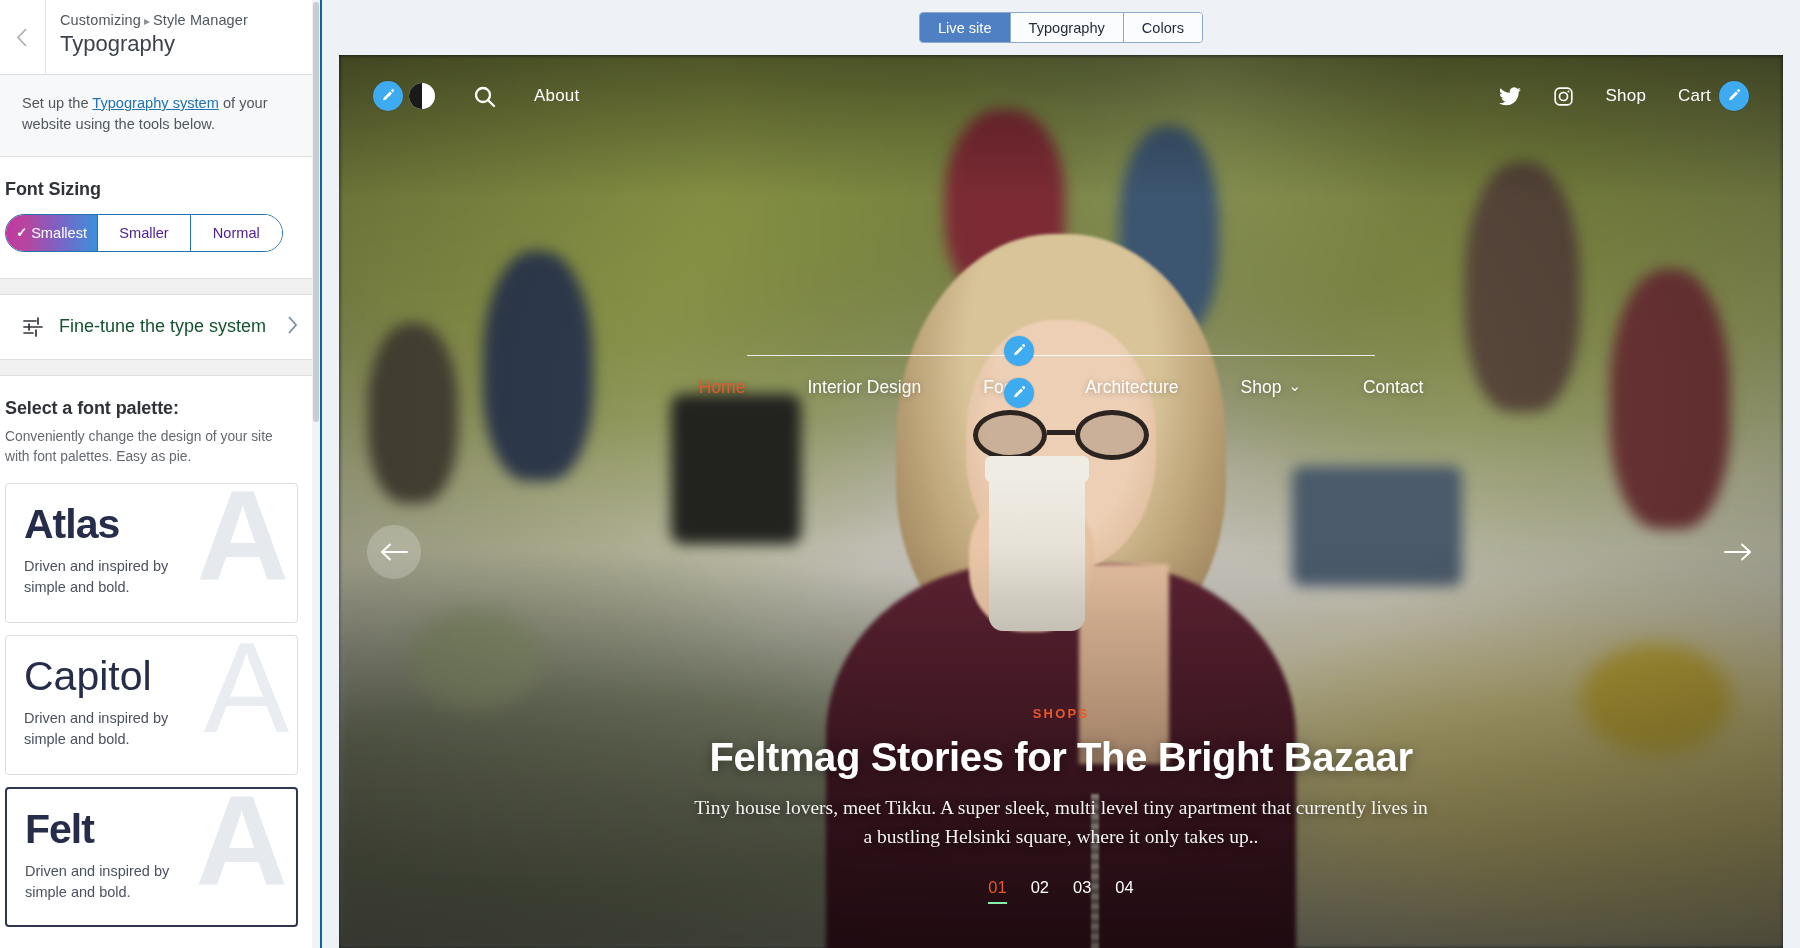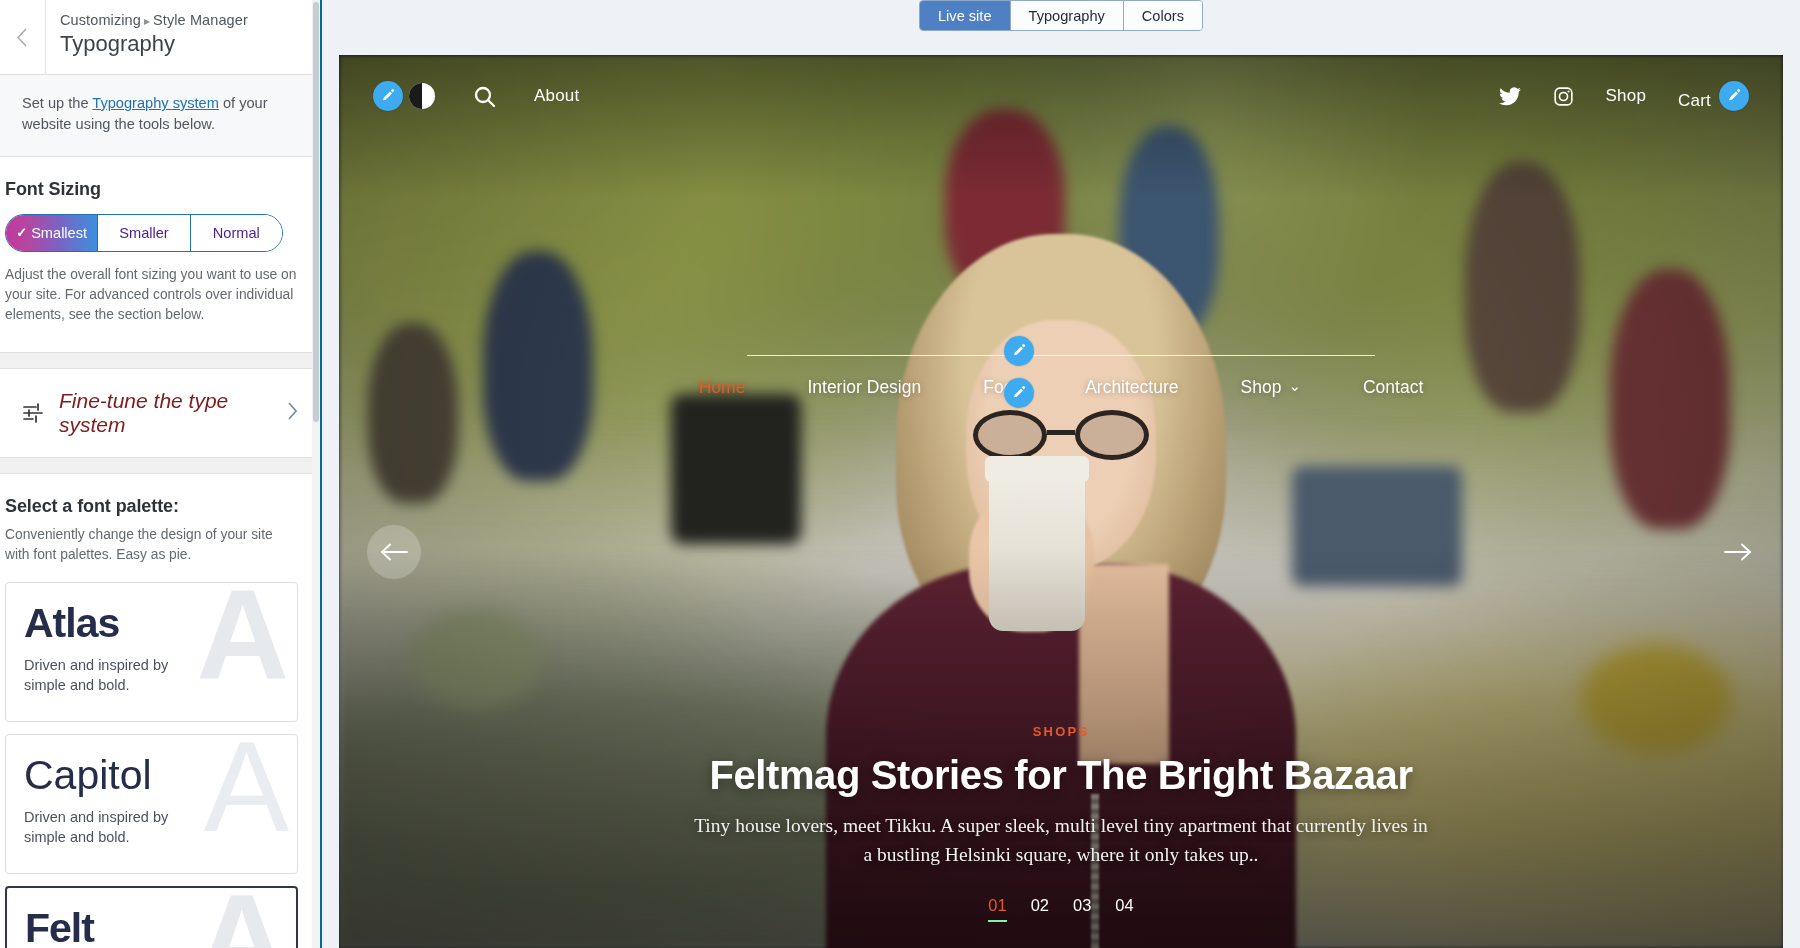--- a/index.html
+++ b/index.html
@@ -47,21 +47,21 @@
              border-right: 1px solid #2271b1; gap: 4px; }
   .seg-btn:last-child { border-right: none; }
   .seg-btn.active { color: #fff; font-weight: 400;
                     background: linear-gradient(90deg,#c0399f 0%,#b7459f 22%,#7b63c4 58%,#3d8fdd 100%); }
   .seg-check { font-size: 13px; font-weight: 700; }
 
   
   .sb-row { display: flex; align-items: center; gap: 15px; padding: 20px 22px;
             background: #fff; border-bottom: 1px solid #e0e0e0; cursor: pointer; }
   .sb-row-ico { width: 22px; height: 22px; color: #2f3338; flex: 0 0 22px; }
-  .sb-row-lbl { flex: 1; font-size: 21px; color: #7f1d1d; font-style: italic; }
+  .sb-row-lbl { flex: 1; font-size: 18px; color: #14532d; }
   .sb-row-arrow { color: #7a8fa6; }
   .sb-row-arrow svg { width: 12px; height: 20px; }
 
   
   .pal-card { position: relative; border: 1px solid #dcdde1; border-radius: 4px;
               background: #fff; height: 140px; margin-bottom: 12px; overflow: hidden;
               padding: 20px 18px 0 18px; cursor: pointer; }
   .pal-card.selected { border: 2px solid #2f3651; }
   .pal-wm { position: absolute; right: 8px; top: -12px; font-size: 128px;
             line-height: 1; color: #e6e9ee; font-weight: 700; z-index: 0;
@@ -75,21 +75,21 @@
 
   
   .sb-scroll { position: absolute; right: 0; top: 0; width: 8px; height: 948px;
                background: #f3f3f4; }
   .sb-thumb { position: absolute; right: 1px; top: 2px; width: 6px; height: 420px;
               background: #c9ccd1; border-radius: 3px; }
 
   
   .preview { flex: 1; position: relative; background: #eef1f6;
              display: flex; flex-direction: column; align-items: center; }
-  .tabbar { height: 55px; width: 100%; display: flex; 
+  .tabbar { height: 55px; width: 100%; display: flex; align-items: center;
             justify-content: center; background: #eef1f6; }
   .tabs { display: flex; border: 1px solid #8fa9cc; border-radius: 4px;
           overflow: hidden; height: 31px; }
   .tab { padding: 0 18px; display: flex; align-items: center; font-size: 14.6px;
          color: #1f2937; background: #fbfcfd; border-right: 1px solid #8fa9cc;
          cursor: pointer; }
   .tab:last-child { border-right: none; }
   .tab.active { background: #4f80c4; color: #fff; }
 
   .frame { width: 1444px; height: 893px; position: relative; overflow: hidden;
@@ -217,21 +217,21 @@
   .mainnav a.active { color: #e8582a; }
   .nav-badge-1 { position: absolute; left: 50%; margin-left: -57px; top: -41px; }
   .nav-badge-2 { position: absolute; left: 50%; margin-left: -57px; top: 1px; }
 
   .arrow-btn { position: absolute; top: 470px; width: 54px; height: 54px;
                border-radius: 50%; background: rgba(255,255,255,.22);
                display: flex; align-items: center; justify-content: center;
                cursor: pointer; }
   .arrow-prev { left: 28px; } .arrow-next { right: 18px; background: transparent; }
 
-  .hero { position: absolute; left: 0; right: 0; bottom: 26px; text-align: center; }
+  .hero { position: absolute; left: 0; right: 0; bottom: 44px; text-align: center; }
   .hero-eyebrow { font-size: 13px; letter-spacing: 2.2px; color: #e8582a;
                   font-weight: 700; margin-bottom: 14px; }
   .hero-title { font-size: 40px; font-weight: 700; color: #fff; letter-spacing: -.4px;
                 text-shadow: 0 2px 12px rgba(0,0,0,.4); }
   .hero-desc { font-family: "Liberation Serif", serif; font-size: 19.5px;
                line-height: 1.48; color: #f2f2f2; max-width: 740px;
                margin: 14px auto 0; text-shadow: 0 1px 8px rgba(0,0,0,.5); }
   .pager { display: flex; justify-content: center; gap: 24px; margin-top: 26px; }
   .pager span { font-size: 16.5px; color: #fff; cursor: pointer; padding-bottom: 5px; }
   .pager span.active { color: #e8582a; border-bottom: 2px solid #86efac; }
@@ -268,21 +268,20 @@
           <span class="seg-check">✓</span>
           <span>Smallest</span>
         </div>
         <div class="seg-btn">
           <span>Smaller</span>
         </div>
         <div class="seg-btn">
           <span>Normal</span>
         </div>
       </div>
-      <div class="sb-note">Adjust the overall font sizing you want to use on your site. For advanced controls over individual elements, see the section below.</div>
     </div>
 
     <div class="sb-spacer"></div>
 
     <div class="sb-row">
       <span class="sb-row-ico">
         <svg viewBox="0 0 22 22" fill="none" stroke="currentColor" stroke-width="1.7" stroke-linecap="round">
           <line x1="2" y1="5" x2="14" y2="5"></line>
             <line x1="2" y1="11" x2="20" y2="11"></line>
           <line x1="2" y1="17" x2="11" y2="17"></line>
@@ -406,21 +405,21 @@
                 </svg>
             </div>
             <div class="ico-btn">
               <svg width="21" height="21" viewBox="0 0 24 24" fill="none" stroke="#fff" stroke-width="1.9">
                 <rect x="2.5" y="2.5" width="19" height="19" rx="5"></rect>
                   <circle cx="12" cy="12" r="4.6"></circle>
                 <circle cx="17.7" cy="6.3" r="1.2" fill="#fff" stroke="none"></circle>
               </svg>
             </div>
             <span class="nav-word">Shop</span>
-            <div style="display:flex;align-items:flex-end;gap:8px">
+            <div style="display:flex;align-items:center;gap:8px">
               <span class="nav-word">Cart</span>
               <div class="edit-badge">
                 <svg viewBox="0 0 16 16" fill="#fff">
                     <path d="M11.6 1.6a1.4 1.4 0 0 1 2 2l-.8.8-2-2 .8-.8zM10 3.4l2 2-6.3 6.3-2.6.6.6-2.6L10 3.4z"></path>
                   </svg>
               </div>
             </div>
           </div>
         </div>
 

